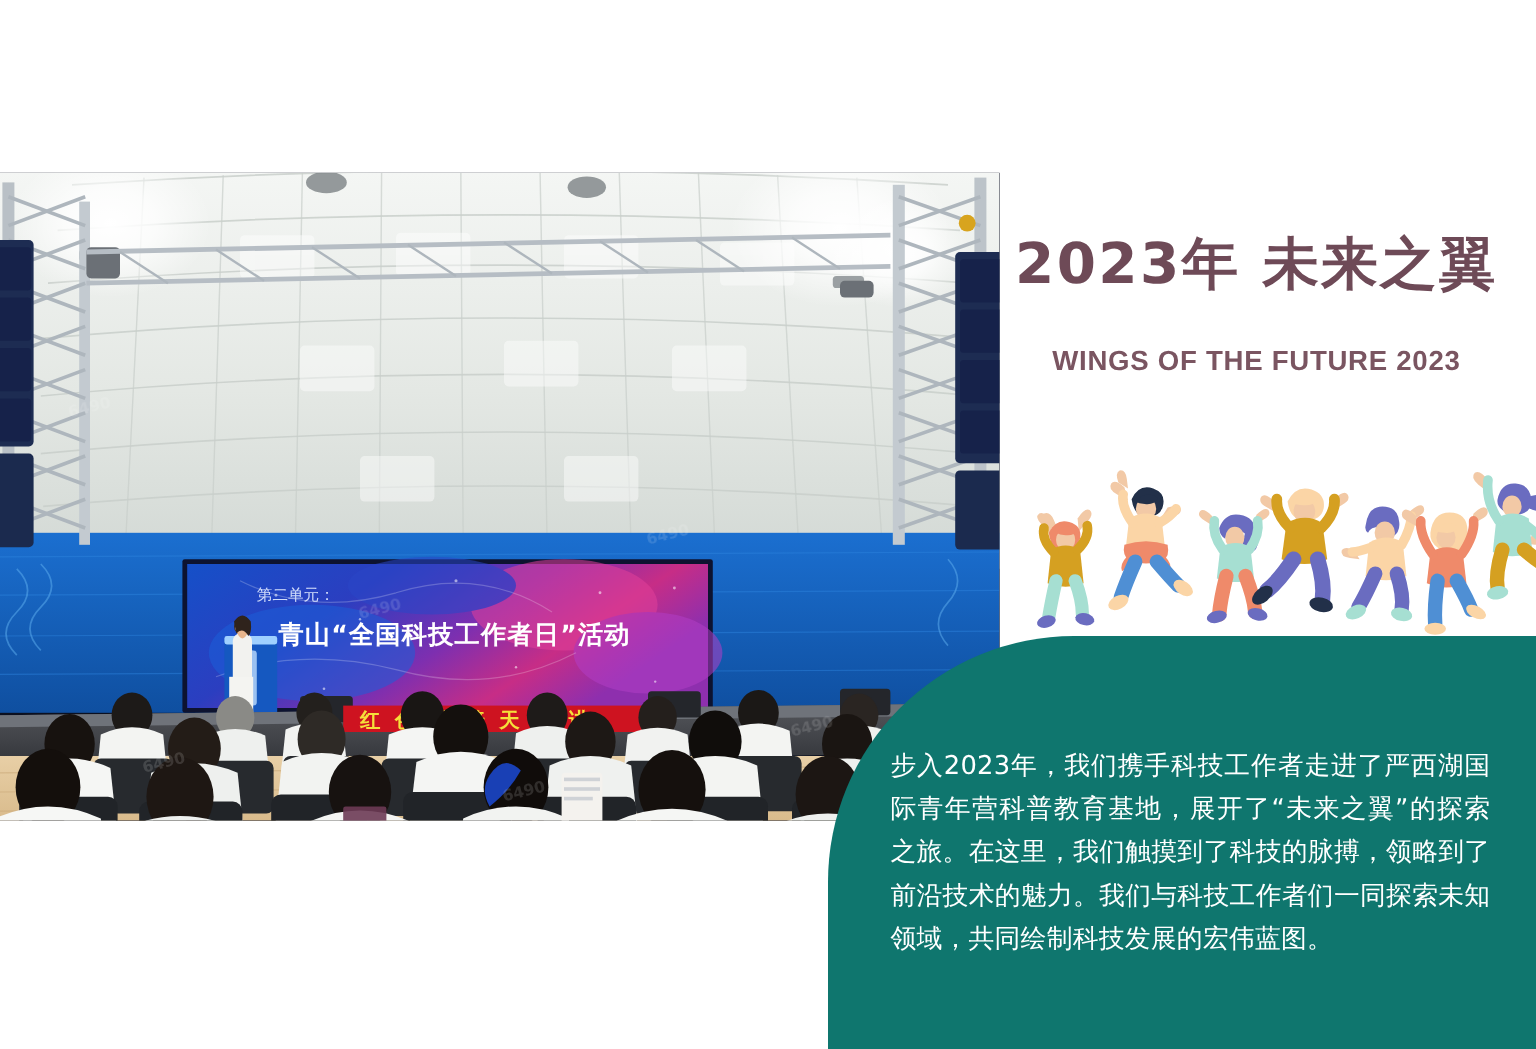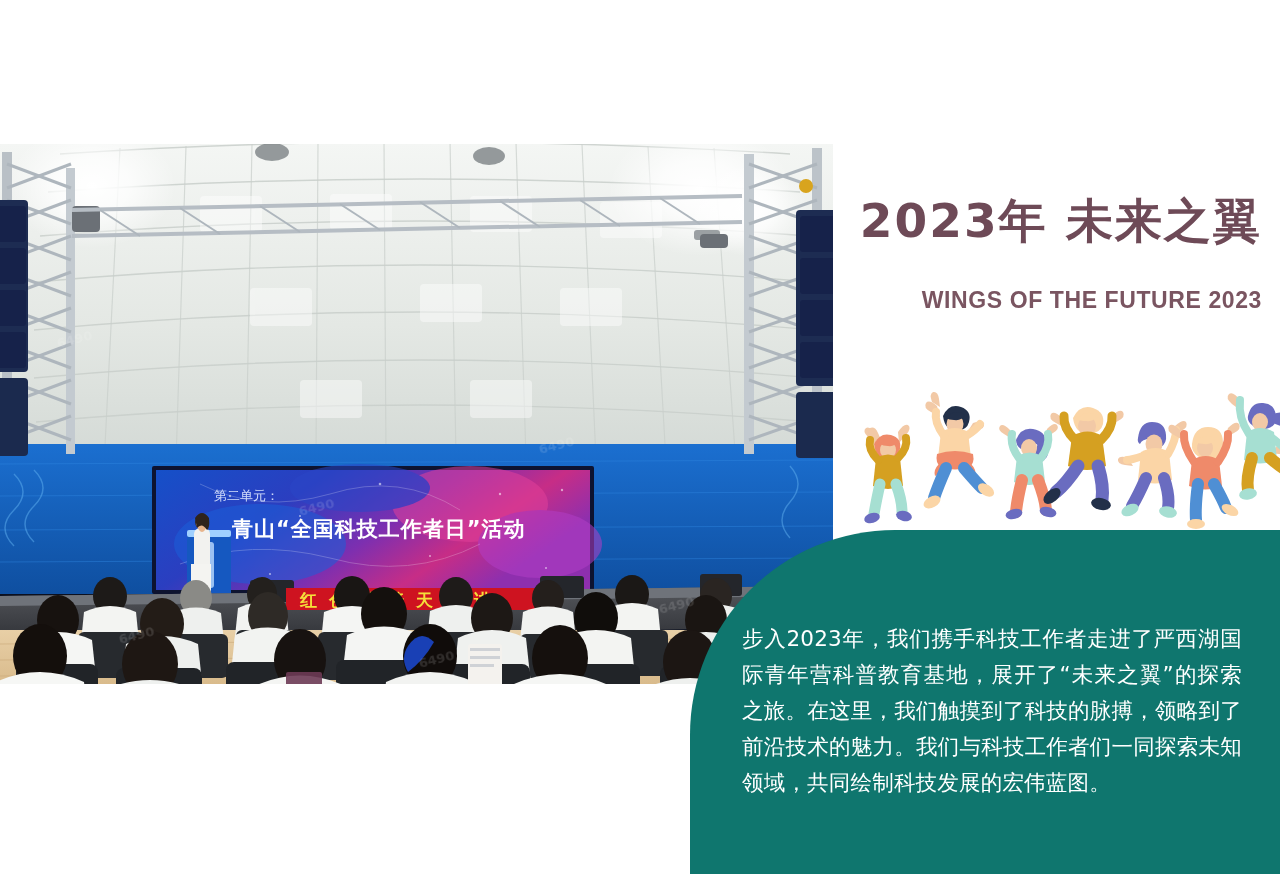--- a/index.html
+++ b/index.html
@@ -15,21 +15,21 @@
   
   .photo{
     position:absolute; left:0; top:144px; width:833px; height:540px;
     overflow:hidden; background:#0b1020;
   }
   .photo svg{ display:block; width:833px; height:540px; }
 
   
   .title-block{
     position:absolute; right:18px; top:196px; width:430px;
-    text-align:right;
+    text-align:center;
   }
   .main-title{
     font-family:"DejaVu Sans",sans-serif;
     font-size:47px; line-height:1.05; font-weight:700;
     color:#6e4a57; letter-spacing:2px; white-space:nowrap;
   }
   .sub-title{
     margin-top:42px;
     font-family:"Liberation Sans",sans-serif;
     font-size:23px; font-weight:700; letter-spacing:.6px;

